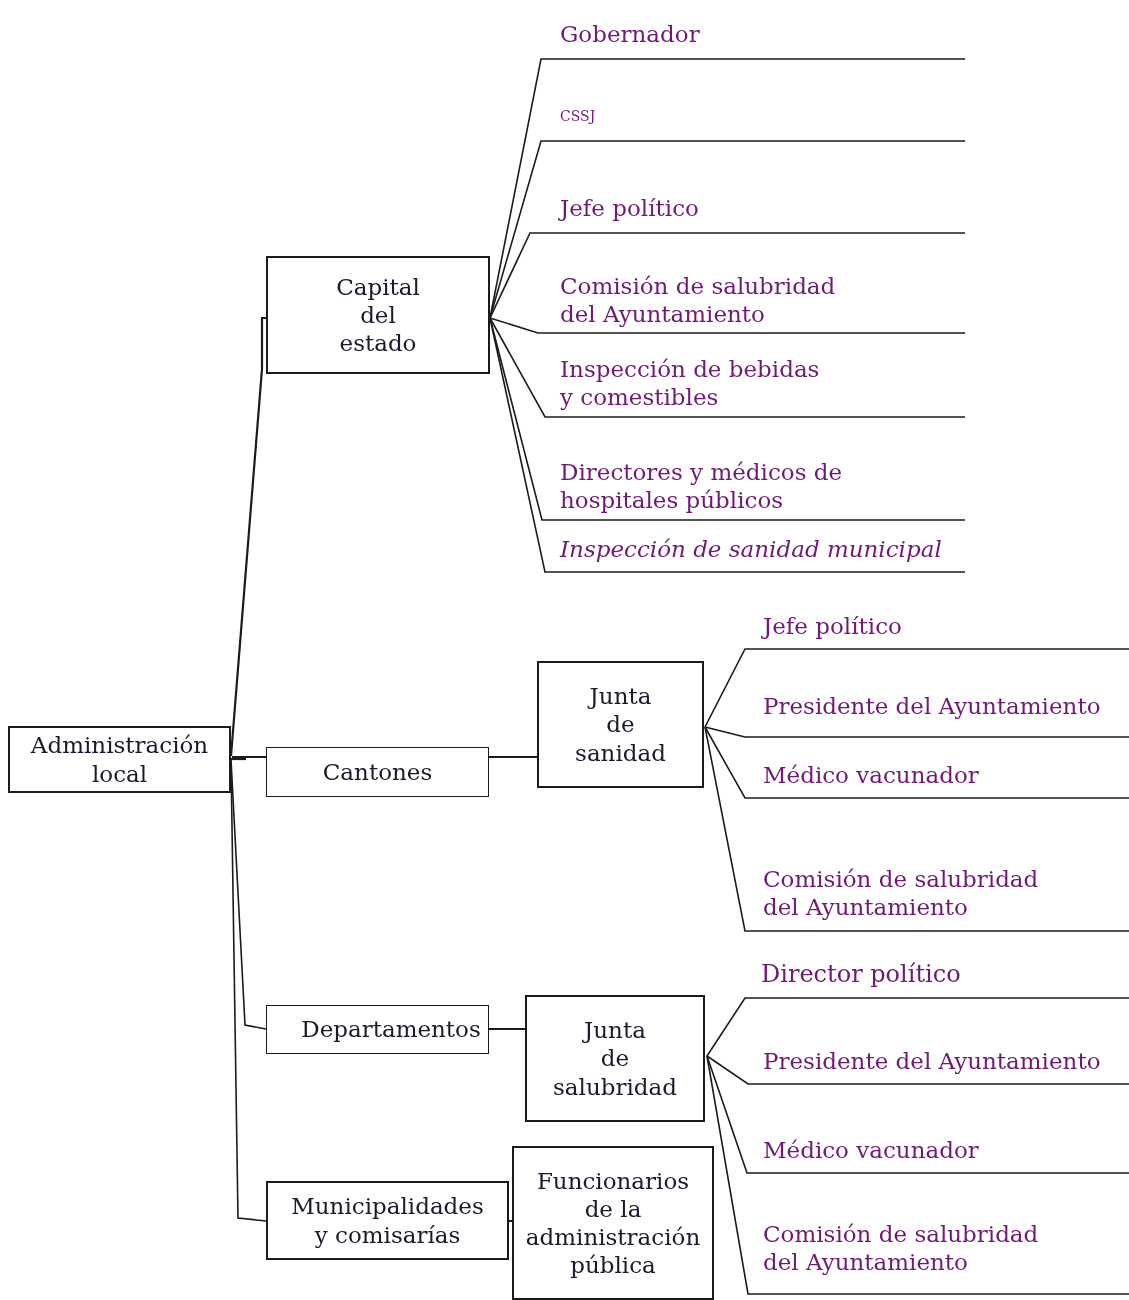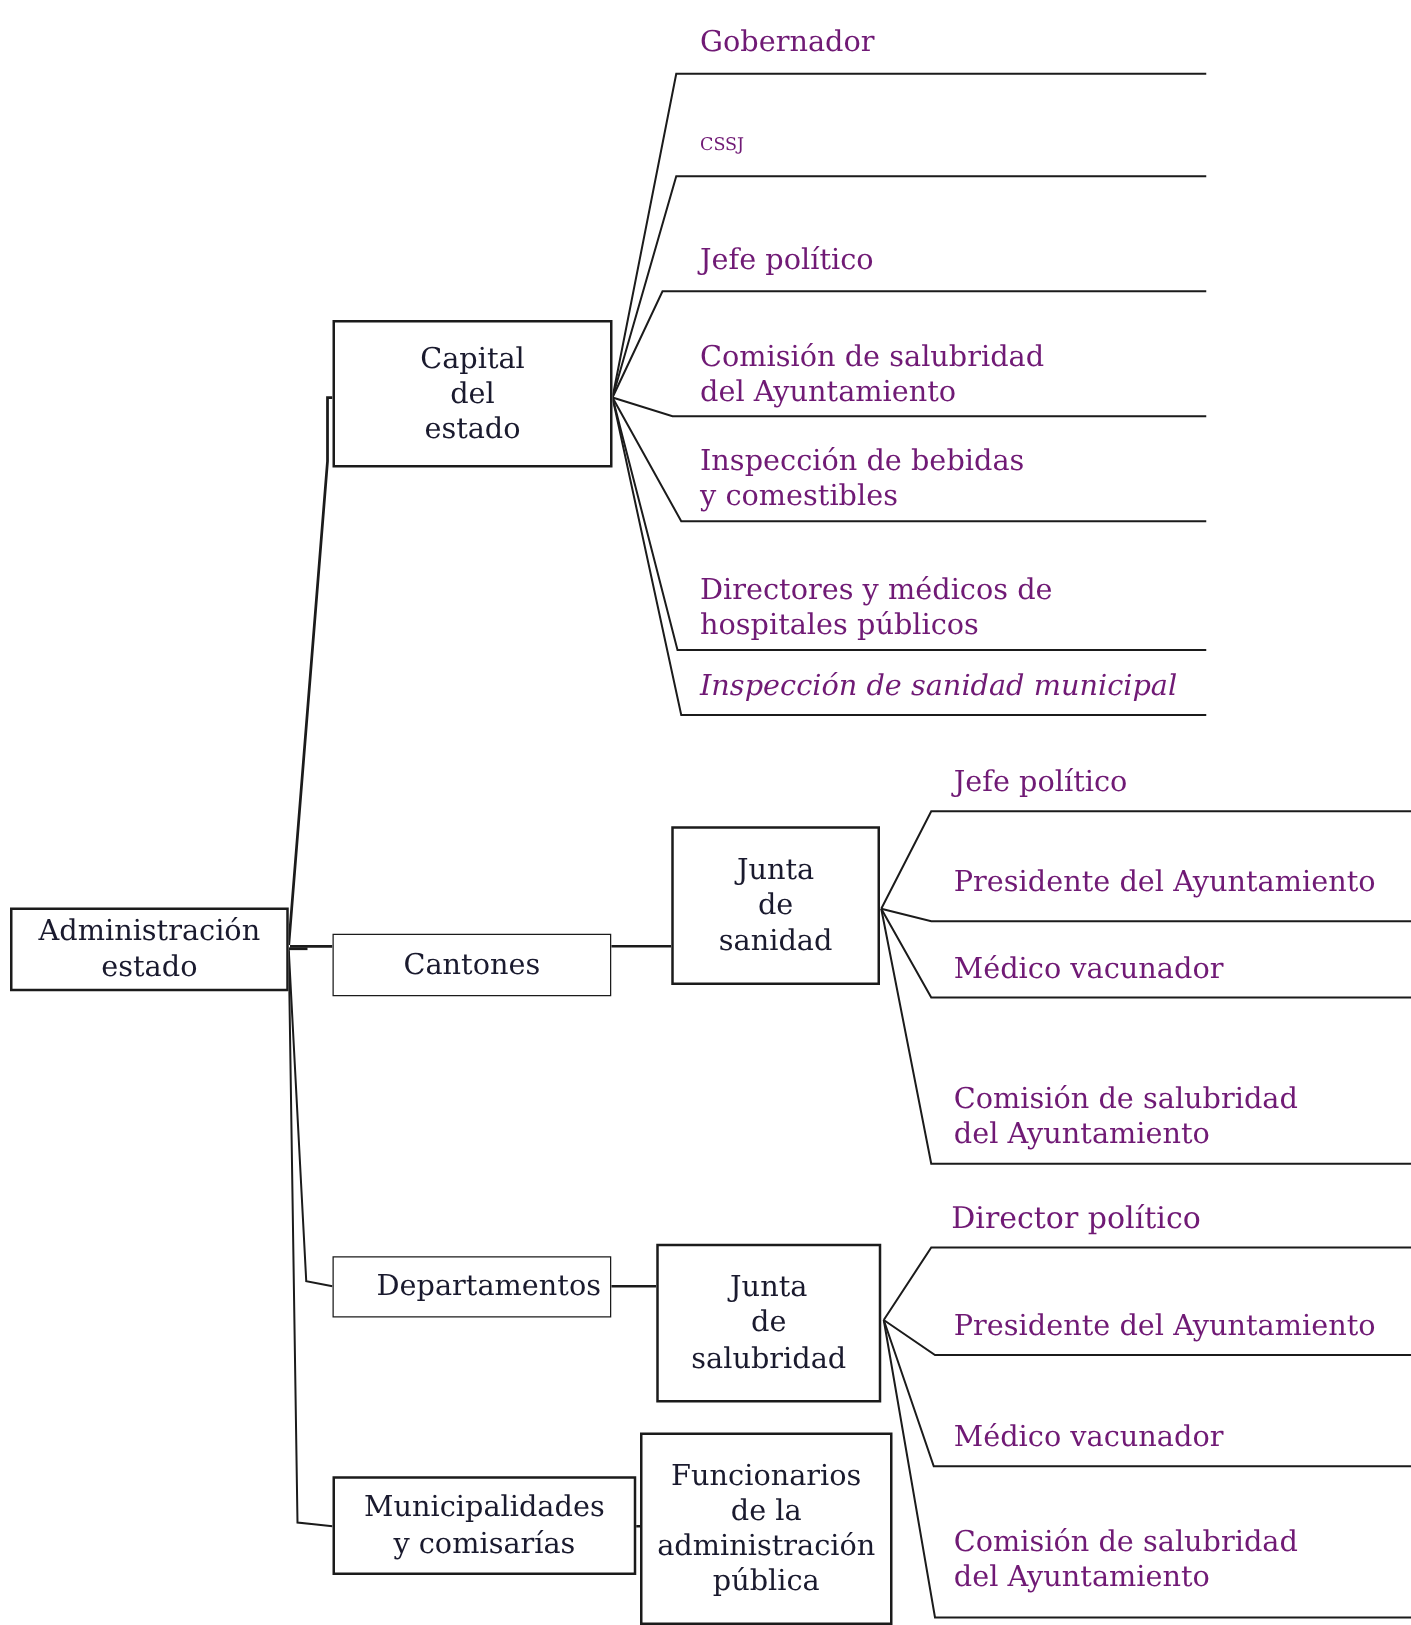--- a/index.html
+++ b/index.html
@@ -88,21 +88,21 @@
 
       <path d="M489,1221 L512,1221" stroke-width="2"></path>
 
       <path d="M707,1056 L745,998 L1129,998" stroke-width="1.6"></path>
       <path d="M707,1056 L748,1084 L1129,1084" stroke-width="1.6"></path>
       <path d="M707,1056 L747,1173 L1129,1173" stroke-width="1.6"></path>
       <path d="M707,1056 L748,1294 L1129,1294" stroke-width="1.6"></path>
     </g>
   </svg>
 
-  <div class="node-box" style="left:8px; top:726px; width:223px; height:67px; font-size:23px;">Administración estado</div>
+  <div class="node-box" style="left:8px; top:726px; width:223px; height:67px; font-size:23px;">Administración local</div>
 
   <div class="node-box" style="left:266px; top:256px; width:224px; height:118px; font-size:23px;">Capital
 del
 estado</div>
 
   <div class="node-box thin" style="left:266px; top:732px; width:223px; height:50px; font-size:23px;margin-top:15px;">Cantones</div>
 
   <div class="node-box thin" style="left:266px; top:1005px; width:223px; height:49px; font-size:23px;padding-left:27px;">Departamentos</div>
 
   <div class="node-box" style="left:266px; top:1181px; width:243px; height:79px; font-size:23px;">Municipalidades

